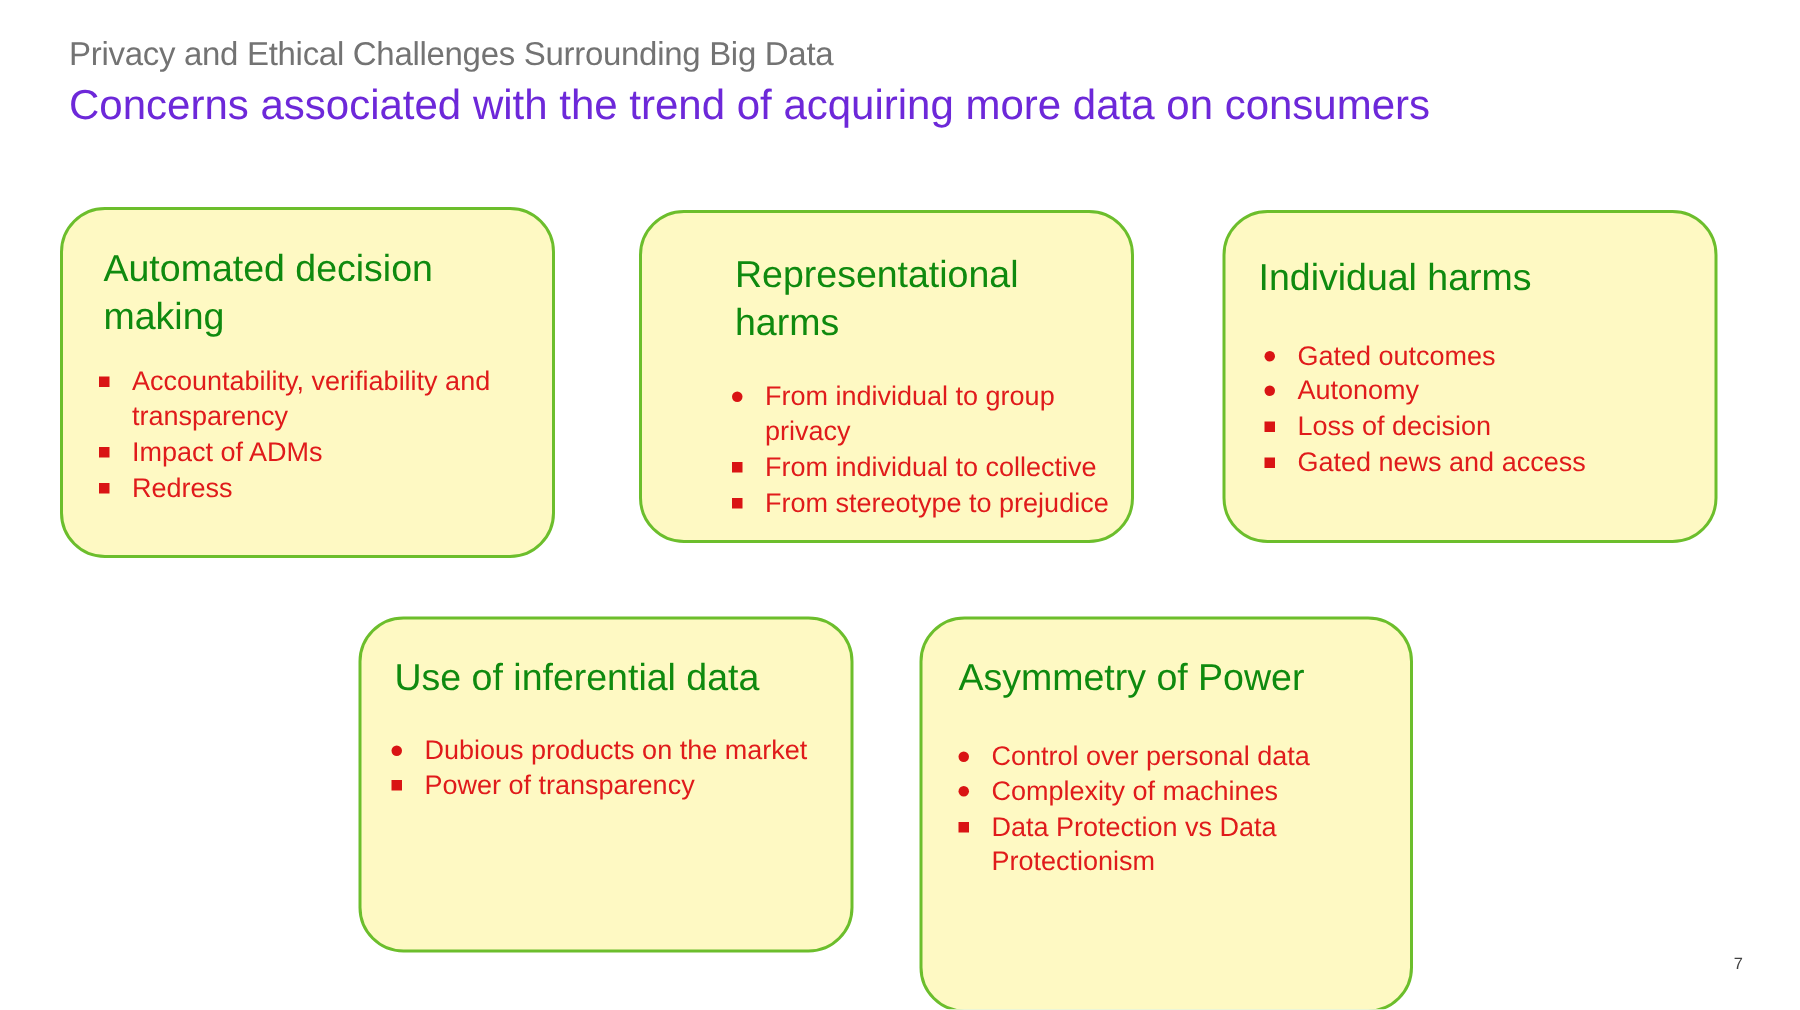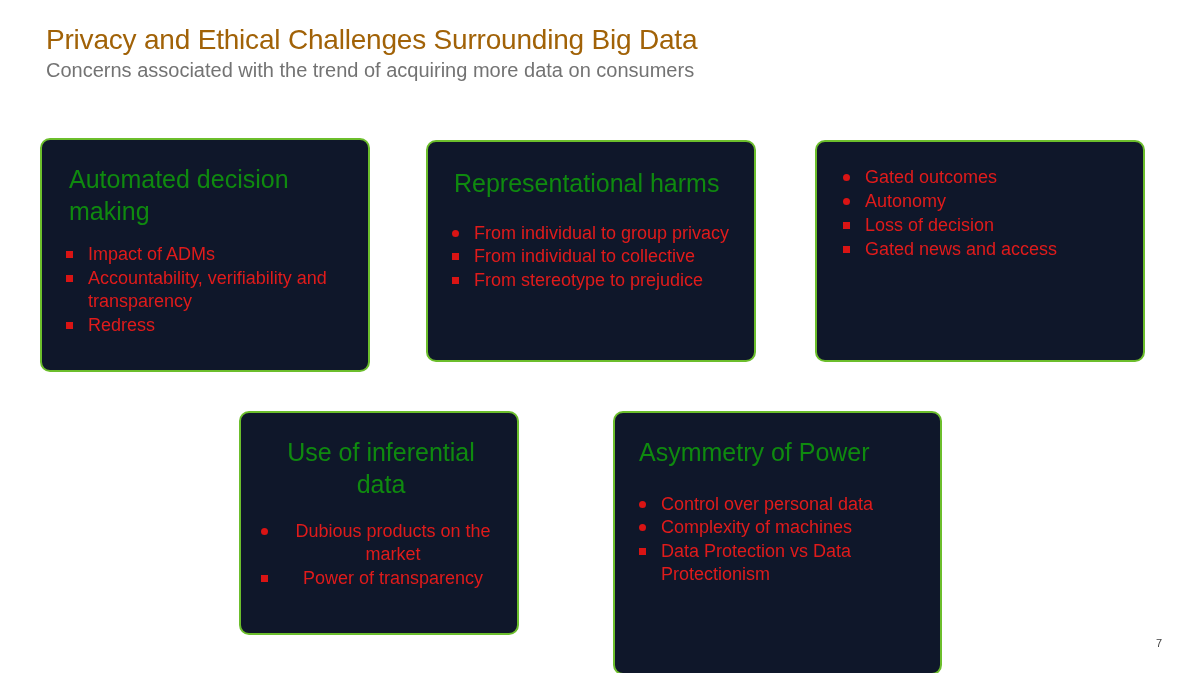--- a/index.html
+++ b/index.html
@@ -19,43 +19,43 @@
   }
 
   
   #header {
     position: absolute;
     left: 46px;
     top: 24px;
     width: 1100px;
   }
   #slide-title {
-    font-size: 28px;
+    font-size: 22px;
     font-weight: 400;
-    color: #a16207;
+    color: #737373;
     line-height: 1.12;
     letter-spacing: -0.2px;
     white-space: nowrap;
   }
   #slide-subtitle {
     margin-top: 4px;
-    font-size: 20px;
+    font-size: 28px;
     font-weight: 400;
-    color: #737373;
+    color: #6d28d9;
     line-height: 1.18;
     white-space: nowrap;
   }
 
   
   .card {
     position: absolute;
     box-sizing: border-box;
-    background: #0f172a;
+    background: #fef9c3;
     border: 2.2px solid #6cbe2c;
-    border-radius: 10px;
+    border-radius: 30px;
   }
   .card-heading {
     color: #0f8a0f;
     font-size: 25px;
     font-weight: 400;
     line-height: 1.26;
   }
   .bullet-list {
     list-style: none;
     margin: 0;
@@ -96,29 +96,29 @@
   }
   .bullet-text {
     flex: 1 1 auto;
   }
 
   
   #card-0 { left: 40px;  top: 138px; width: 330px; height: 234px; }
   #card-0 .card-heading { margin: 24px 20px 0 27px; }
   #card-0 .bullet-list  { margin: 16px 14px 0 24px; }
 
-  #card-1 { left: 426px; top: 140px; width: 330px; height: 222px; }
+  #card-1 { left: 426px; top: 140px; width: 330px; height: 222px; padding-left: 36px; }
   #card-1 .card-heading { margin: 26px 18px 0 26px; }
   #card-1 .bullet-list  { margin: 22px 12px 0 24px; }
 
   #card-2 { left: 815px; top: 140px; width: 330px; height: 222px; }
   #card-2 .card-heading { margin: 28px 18px 0 22px; }
   #card-2 .bullet-list  { margin: 24px 12px 0 26px; }
 
-  #card-3 { left: 239px; top: 411px; width: 280px; height: 224px; text-align: center; }
+  #card-3 { left: 239px; top: 411px; width: 330px; height: 224px; }
   #card-3 .card-heading { margin: 24px 18px 0 22px; }
   #card-3 .bullet-list  { margin: 20px 14px 0 20px; }
 
   #card-4 { left: 613px; top: 411px; width: 329px; height: 264px; }
   #card-4 .card-heading { margin: 24px 18px 0 24px; }
   #card-4 .bullet-list  { margin: 24px 14px 0 24px; }
 
   
   #slide-number {
     position: absolute;
@@ -136,25 +136,25 @@
   <div id="header">
     <div id="slide-title">Privacy and Ethical Challenges Surrounding Big Data</div>
     <div id="slide-subtitle">Concerns associated with the trend of acquiring more data on consumers</div>
   </div>
 
   <div class="card" id="card-0">
     <div class="card-heading">Automated decision making</div>
     <ul class="bullet-list">
         <li class="bullet-item">
           <span class="bullet-marker square"></span>
+          <span class="bullet-text">Accountability, verifiability and transparency</span>
+        </li>
+        <li class="bullet-item">
+          <span class="bullet-marker square"></span>
           <span class="bullet-text">Impact of ADMs</span>
-        </li>
-        <li class="bullet-item">
-          <span class="bullet-marker square"></span>
-          <span class="bullet-text">Accountability, verifiability and transparency</span>
         </li>
         <li class="bullet-item">
           <span class="bullet-marker square"></span>
           <span class="bullet-text">Redress</span>
         </li>
       </ul>
   </div>
 
   <div class="card" id="card-1">
     <div class="card-heading">Representational harms</div>
@@ -168,20 +168,21 @@
           <span class="bullet-text">From individual to collective</span>
         </li>
         <li class="bullet-item">
           <span class="bullet-marker square"></span>
           <span class="bullet-text">From stereotype to prejudice</span>
         </li>
       </ul>
   </div>
 
   <div class="card" id="card-2">
+    <div class="card-heading">Individual harms</div>
     <ul class="bullet-list">
         <li class="bullet-item">
           <span class="bullet-marker disc"></span>
           <span class="bullet-text">Gated outcomes</span>
         </li>
         <li class="bullet-item">
           <span class="bullet-marker disc"></span>
           <span class="bullet-text">Autonomy</span>
         </li>
         <li class="bullet-item">

